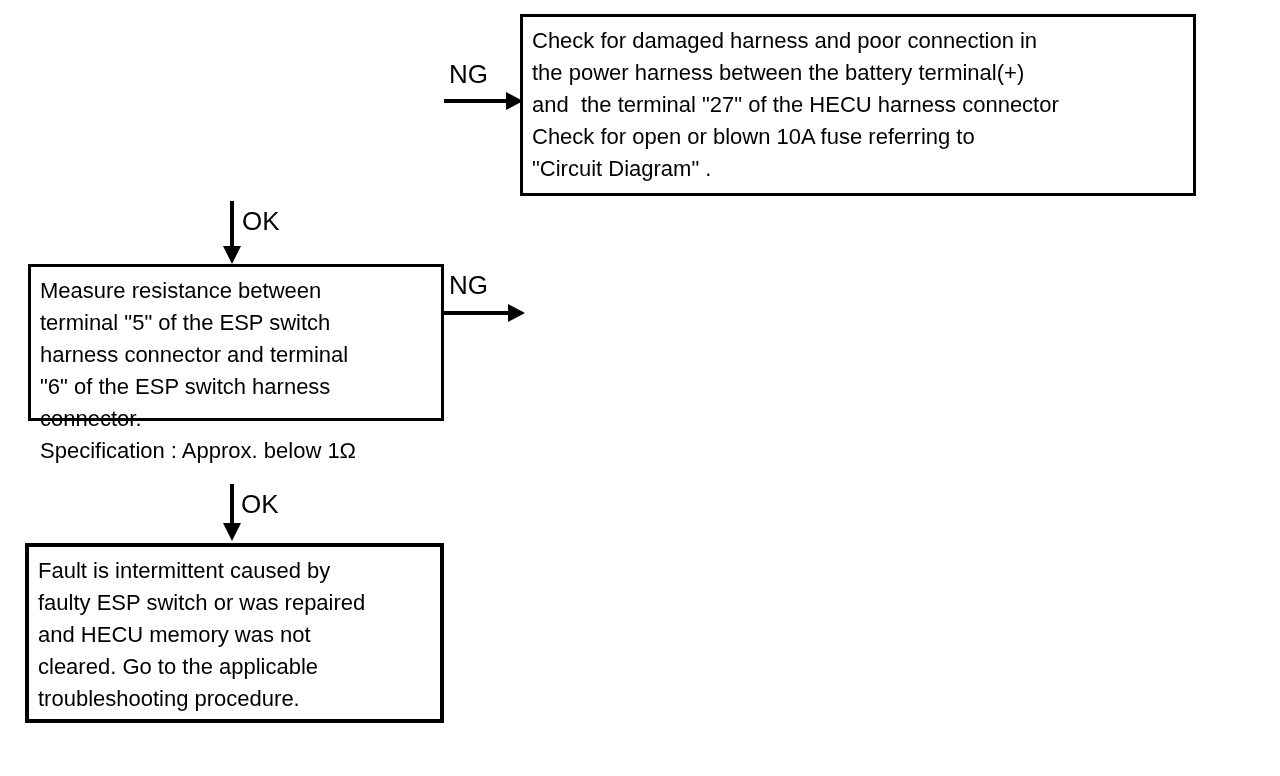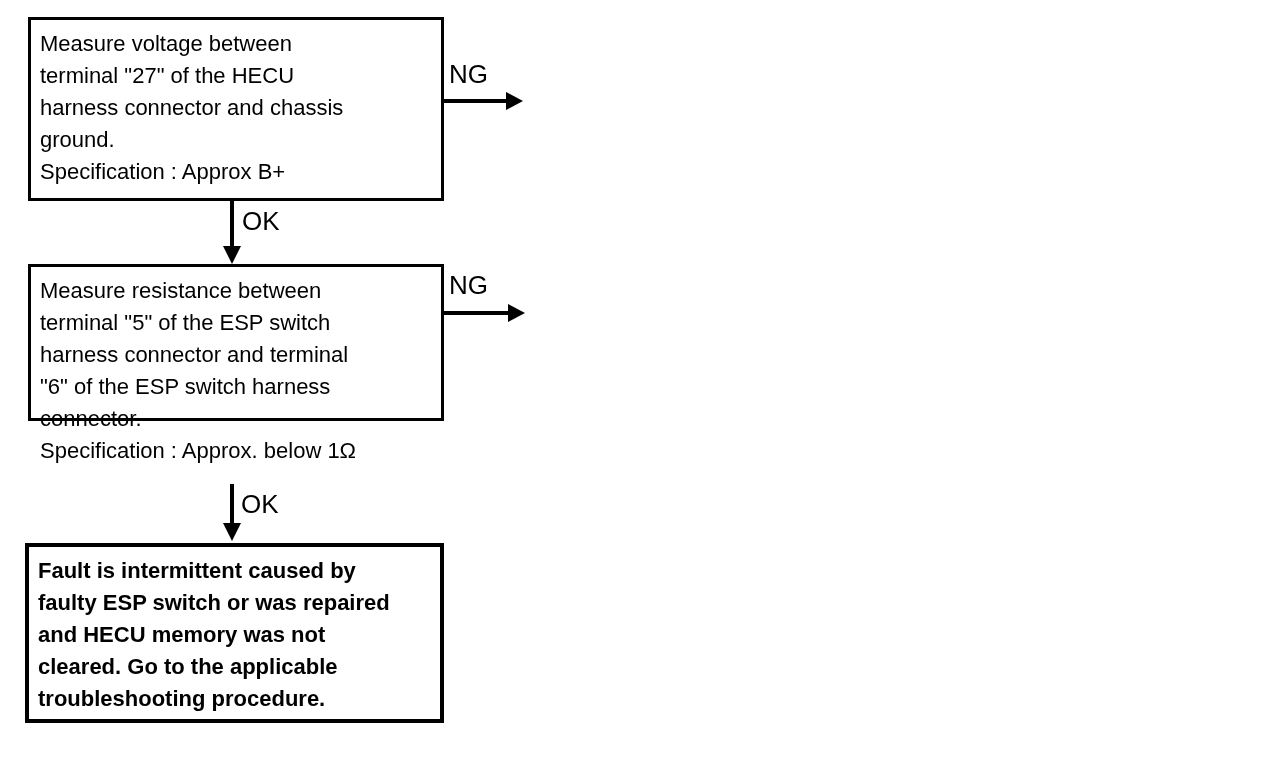--- a/index.html
+++ b/index.html
@@ -26,21 +26,21 @@
   .flow-box .box-text {
     font-size: 22px;
     line-height: 32px;
     white-space: pre-wrap;
     color: #000000;
   }
   .box-step1      { left: 28px;  top: 17px;  width: 416px; height: 184px; }
   .box-step1-ng   { left: 520px; top: 14px;  width: 676px; height: 182px; }
   .box-step2      { left: 28px;  top: 264px; width: 416px; height: 157px; }
   .box-step2-ng   { left: 522px; top: 264px; width: 674px; height: 214px; }
-  .box-step3      { left: 25px;  top: 543px; width: 419px; height: 180px; border-width: 4px; font-weight: bold; }
+  .box-step3      { left: 25px;  top: 543px; width: 419px; height: 180px; border-width: 4px; }
 
   .arrow-label {
     position: absolute;
     font-size: 26px;
     line-height: 28px;
     color: #000000;
     white-space: nowrap;
     text-align: center;
   }
   .label-ng1 { left: 449px; top: 60px;  }
@@ -78,28 +78,28 @@
     <line x1="232" y1="201" x2="232" y2="247"></line>
     <polygon points="223,246 241,246 232,264"></polygon>
 
     <line x1="444" y1="313" x2="508" y2="313"></line>
     <polygon points="508,304 508,322 525,313"></polygon>
 
     <line x1="232" y1="484" x2="232" y2="524"></line>
     <polygon points="223,523 241,523 232,541"></polygon>
   </svg>
 
-  <div class="flow-box box-step1">
-    <div class="box-text">Measure voltage between
-terminal "27" of the HECU
-harness connector and chassis
-ground.
-Specification : Approx B+</div>
+
+  <div class="flow-box box-step1-ng">
+    <div class="box-text">Check for damaged harness and poor connection in
+the power harness between the battery terminal(+)
+and  the terminal "27" of the HECU harness connector
+Check for open or blown 10A fuse referring to
+"Circuit Diagram" .</div>
   </div>
-
 
   <div class="flow-box box-step2">
     <div class="box-text">Measure resistance between
 terminal "5" of the ESP switch
 harness connector and terminal
 "6" of the ESP switch harness
 connector.
 Specification : Approx. below 1Ω</div>
   </div>
 

